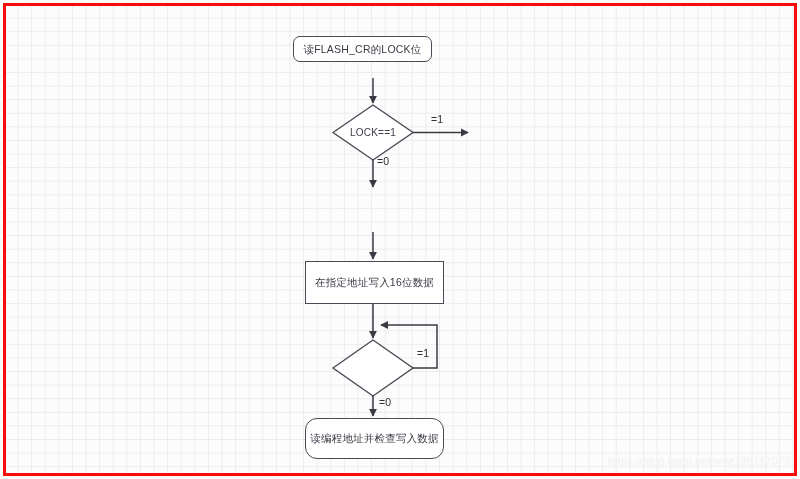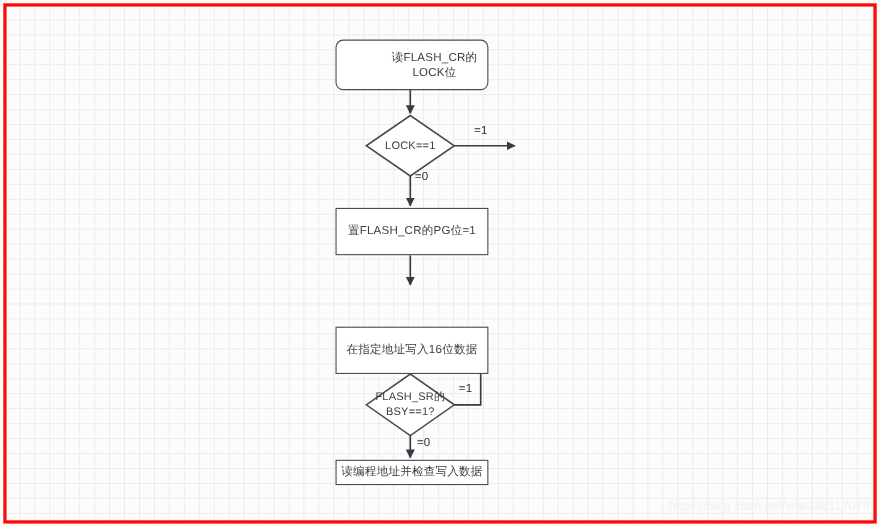--- a/index.html
+++ b/index.html
@@ -132,33 +132,30 @@
 
     <path d="M 373 232 L 373 259" stroke="#3a3a45" stroke-width="1.5" fill="none" marker-end="url(#arrow)"></path>
 
     <path d="M 373 304 L 373 338" stroke="#3a3a45" stroke-width="1.5" fill="none" marker-end="url(#arrow)"></path>
 
     <path d="M 413 368 L 437 368 L 437 325 L 381 325" stroke="#3a3a45" stroke-width="1.5" fill="none" marker-end="url(#arrow)"></path>
 
     <path d="M 373 396 L 373 416" stroke="#3a3a45" stroke-width="1.5" fill="none" marker-end="url(#arrow)"></path>
   </svg>
 
-  <div class="node rounded" style="left:305px; top:36px; width:139px; height:46px;padding-left:41px;">读FLASH_CR的LOCK位</div>
+  <div class="node rounded" style="left:293px; top:36px; width:139px; height:26px;">读FLASH_CR的LOCK位</div>
 
   <div class="diamond-label" style="left:333px; top:105px; width:80px; height:55px;">LOCK==1</div>
 
 
-  <div class="node" style="left:305px; top:189px; width:139px; height:43px;">置FLASH_CR的PG位=1</div>
 
-  <div class="node" style="left:305px; top:261px; width:139px; height:43px;margin-top:36px;">在指定地址写入16位数据</div>
+  <div class="node" style="left:305px; top:261px; width:139px; height:43px;">在指定地址写入16位数据</div>
 
-  <div class="diamond-label" style="left:328px; top:341px; width:90px; height:54px;">FLASH_SR的
-BSY==1?</div>
 
-  <div class="node" style="left:305px; top:418px; width:139px; height:23px;">读编程地址并检查写入数据</div>
+  <div class="node" style="left:305px; top:418px; width:139px; height:41px;border-radius:12px;">读编程地址并检查写入数据</div>
 
   <div class="edge-label" style="left:431px; top:113px;">=1</div>
 
   <div class="edge-label" style="left:377px; top:155px;">=0</div>
 
   <div class="edge-label" style="left:417px; top:347px;">=1</div>
 
   <div class="edge-label" style="left:379px; top:396px;">=0</div>
 
   <div id="watermark">https://blog.csdn.net/wwt18811707971</div>

